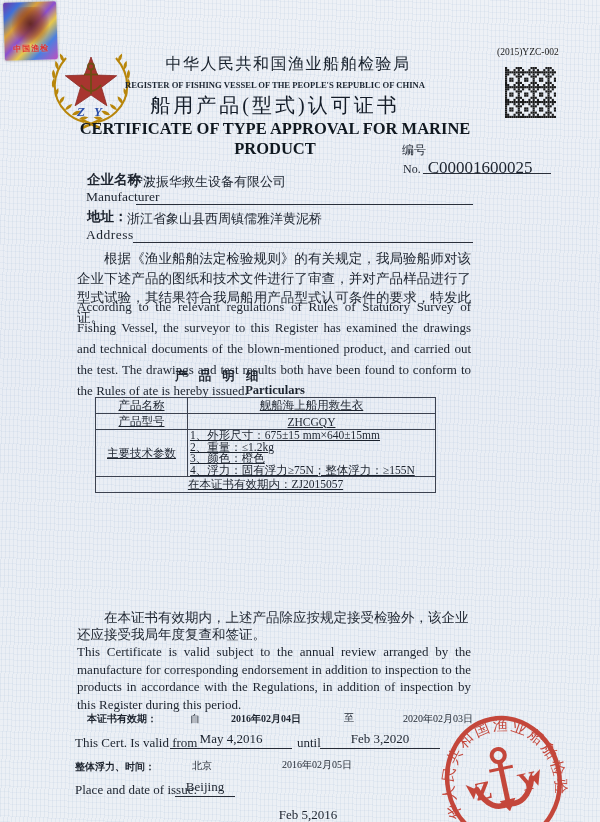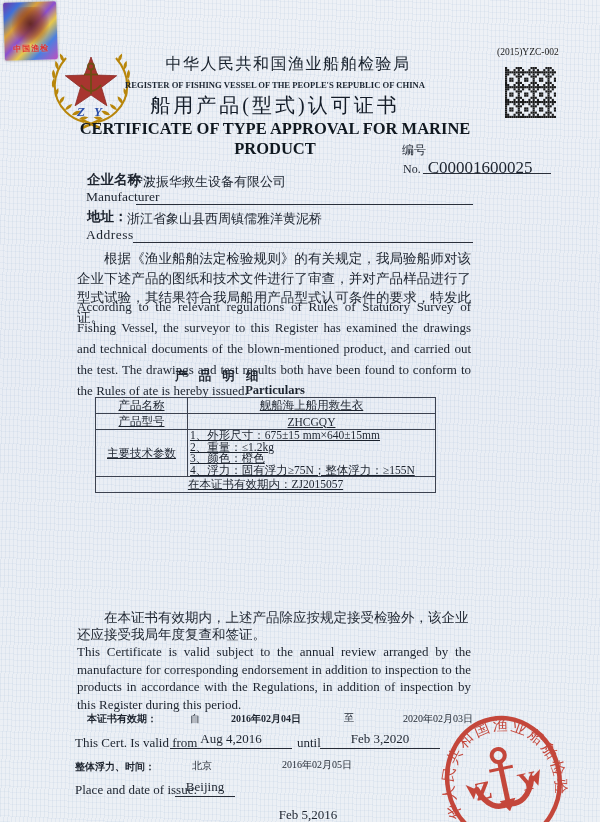--- a/index.html
+++ b/index.html
@@ -518,21 +518,21 @@
   <div class="abs validity-cn-note">在本证书有效期内，上述产品除应按规定接受检验外，该企业还应接受我局年度复查和签证。</div>
   <div class="abs validity-en-note">This Certificate is valid subject to the annual review arranged by the manufacture for corresponding endorsement  in addition to inspection to the products in accordance with the Regulations, in addition of inspection by this  Register during this period.</div>
 
   <div class="abs small-cn vrow-label">本证书有效期：</div>
   <div class="abs small-cn v-from-word">自</div>
   <div class="abs small-cn v-from-cn">2016年02月04日</div>
   <div class="abs small-cn v-to-word">至</div>
   <div class="abs small-cn v-to-cn">2020年02月03日</div>
 
   <div class="abs vrow-en-label">This Cert. Is valid from</div>
-  <div class="abs uline v-from-line">Aug 4,2016</div>
+  <div class="abs uline v-from-line">May 4,2016</div>
   <div class="abs v-until">until</div>
   <div class="abs uline v-to-line">Feb 3,2020</div>
 
   <div class="abs small-cn irow-label">整体浮力、时间：</div>
   <div class="abs small-cn i-place-cn">北京</div>
   <div class="abs small-cn i-date-cn">2016年02月05日</div>
   <div class="abs irow-en-label">Place and date of issue:</div>
   <div class="abs uline i-place-line">Beijing</div>
   <div class="abs uline i-date-line">Feb 5,2016</div>
 

